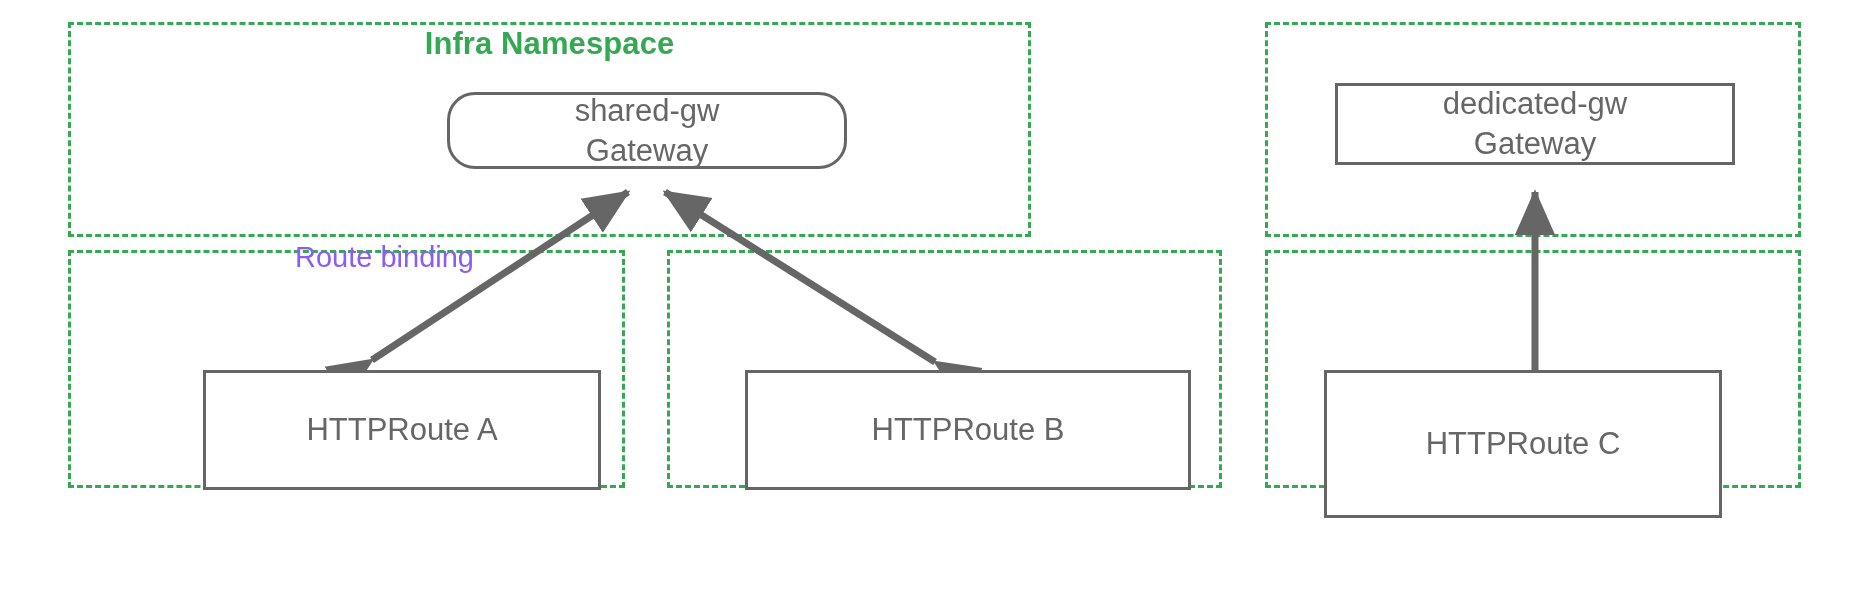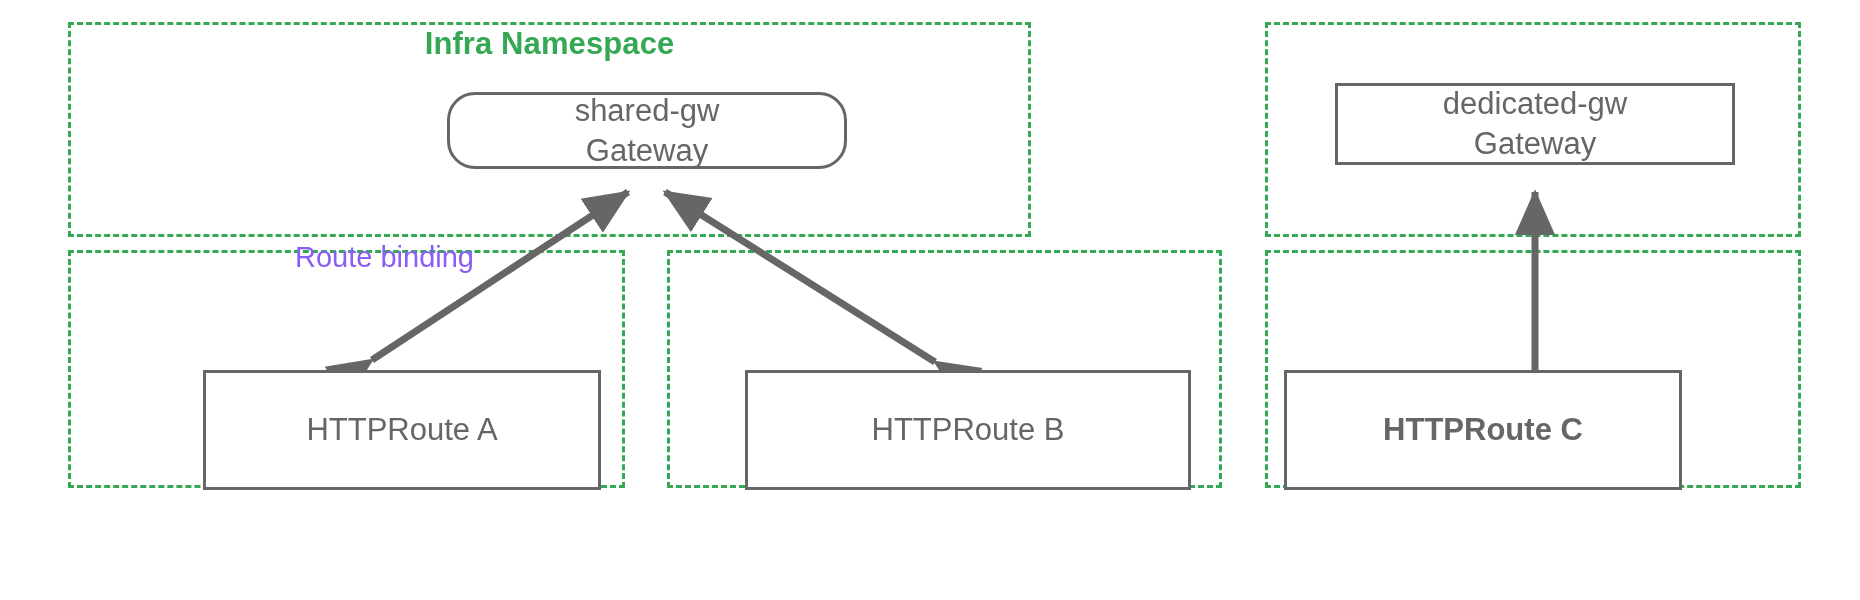--- a/index.html
+++ b/index.html
@@ -117,17 +117,17 @@
   <div class="res-box" style="left:447px; top:92px; width:400px; height:77px;border-radius:28px;">shared-gw
 Gateway</div>
 
   <div class="res-box" style="left:1335px; top:83px; width:400px; height:82px;">dedicated-gw
 Gateway</div>
 
   <div class="res-box" style="left:155px; top:370px; width:398px; height:120px;margin-left:48px;">HTTPRoute A</div>
 
   <div class="res-box" style="left:745px; top:370px; width:446px; height:120px;">HTTPRoute B</div>
 
-  <div class="res-box" style="left:1284px; top:370px; width:398px; height:120px;font-weight:bold;">HTTPRoute C</div>
+  <div class="res-box" style="left:1324px; top:370px; width:398px; height:148px;">HTTPRoute C</div>
 
   <div class="edge-label" style="left:295px; top:241px;">Route binding</div>
 
 </div>
 
 </body></html>

